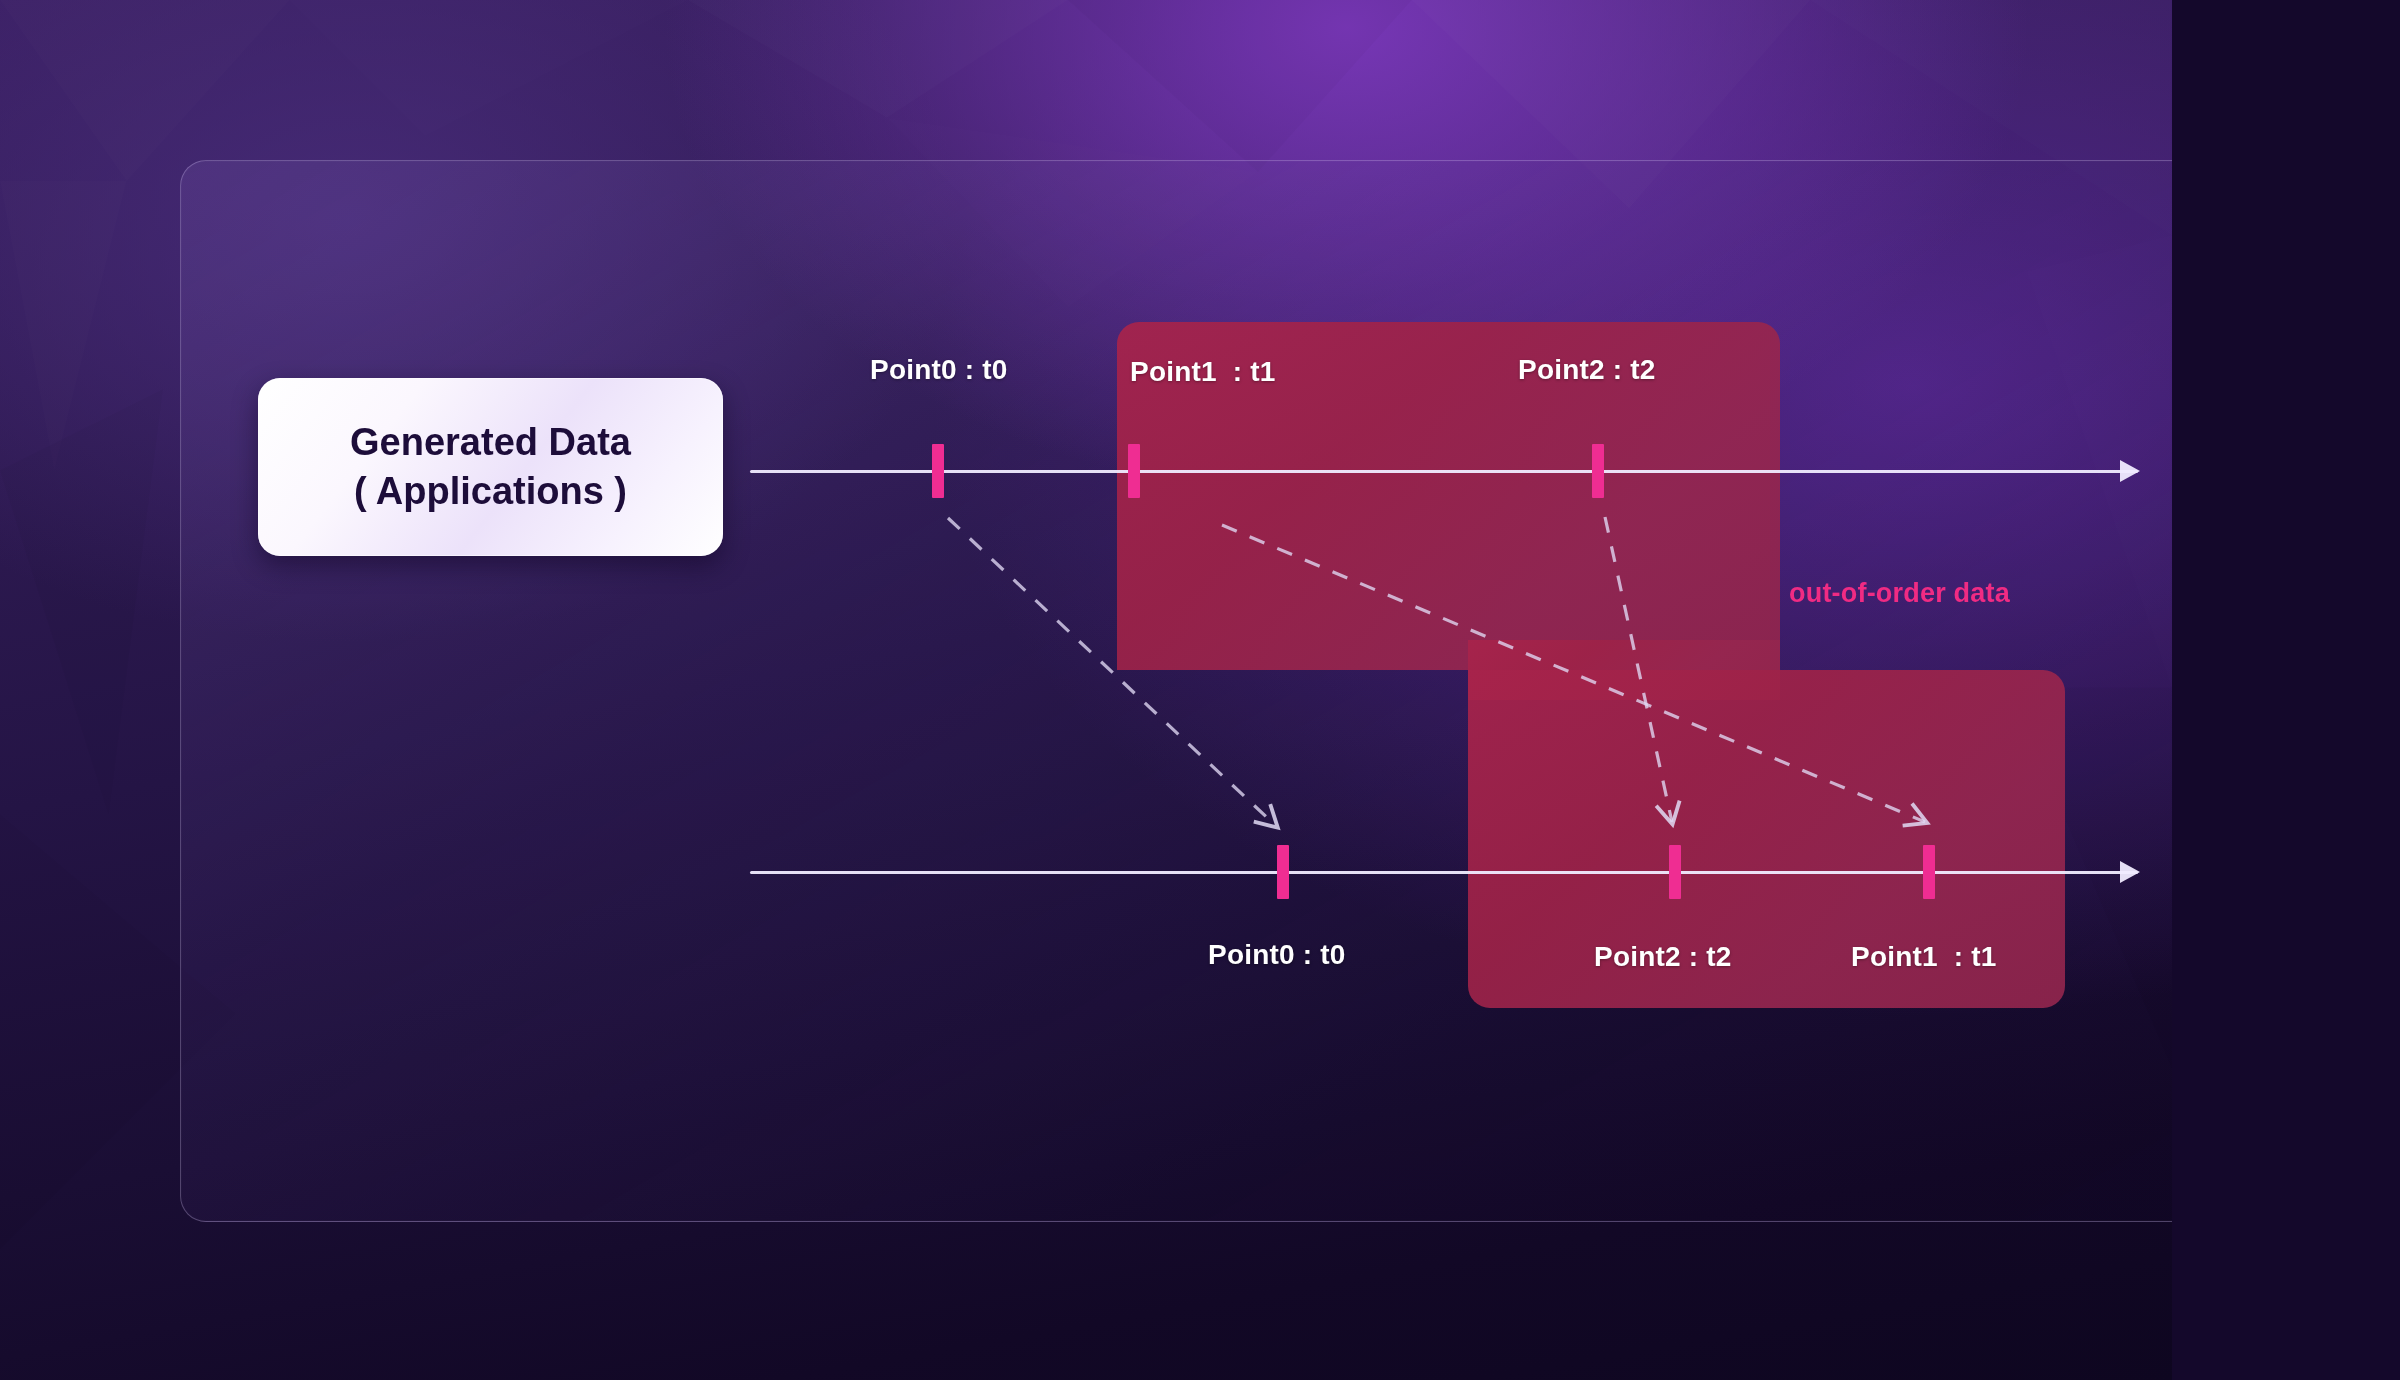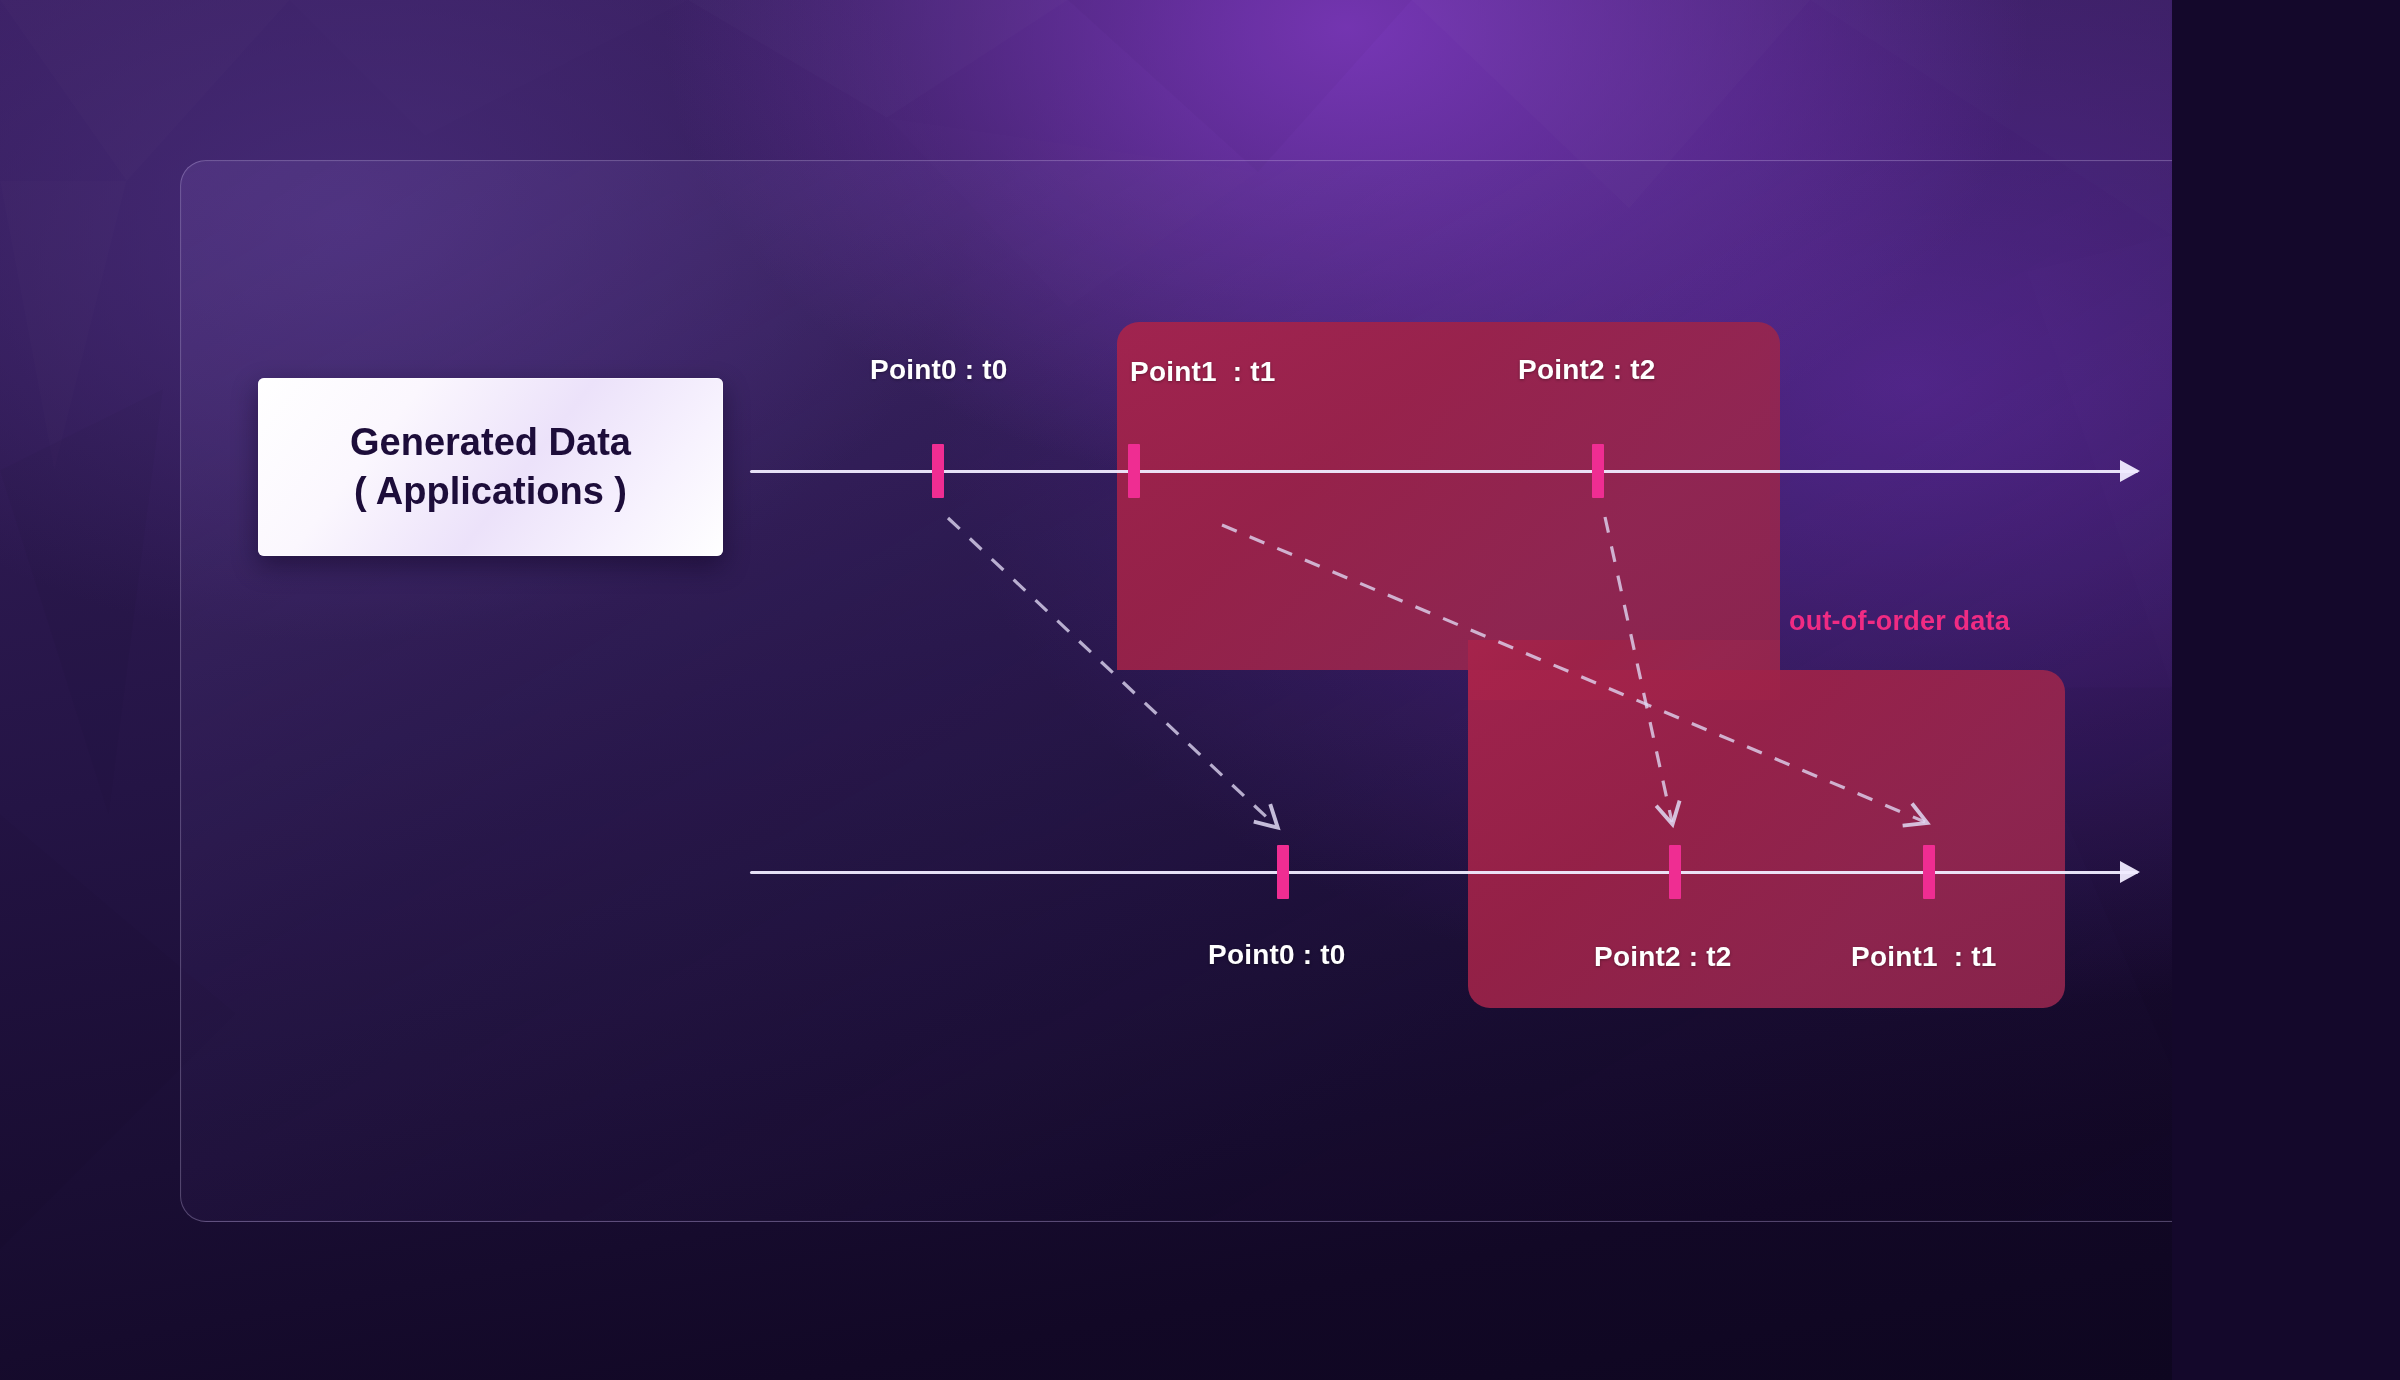--- a/index.html
+++ b/index.html
@@ -85,21 +85,21 @@
     font-size: 28px;
     font-weight: 700;
     letter-spacing: 0.2px;
     white-space: pre;
     text-shadow: 0 1px 3px rgba(0,0,0,0.35);
   }
 
   
   .sidebox {
     position: absolute;
-    border-radius: 6px;
+    border-radius: 22px;
     background: linear-gradient(128deg, #ffffff 0%, #fbf7fe 28%, #ece2fa 56%, #f7f2fe 80%, #ffffff 100%);
     box-shadow: 0 10px 26px rgba(10,2,28,0.45), 0 0 0 1px rgba(255,255,255,0.5) inset;
     display: flex;
     flex-direction: column;
     align-items: center;
     justify-content: center;
     color: #1d0d3a;
     font-size: 38px;
     font-weight: 700;
     line-height: 1.28;
@@ -109,21 +109,20 @@
   .sidebox-2 { left: 258px; top: 801px; width: 465px; height: 178px; }
 
   
   .annot {
     position: absolute;
     left: 1789px; top: 578px;
     color: #f02b83;
     font-size: 27px;
     font-weight: 700;
     letter-spacing: 0.2px;
-    margin-top: 28px;
   }
 
   svg.overlay { position: absolute; left:0; top:0; width:2400px; height:1380px; pointer-events:none; }
 </style>
 </head>
 <body>
 
 <div id="stage">
 
   <svg id="poly" viewBox="0 0 2400 1380" preserveAspectRatio="none">

